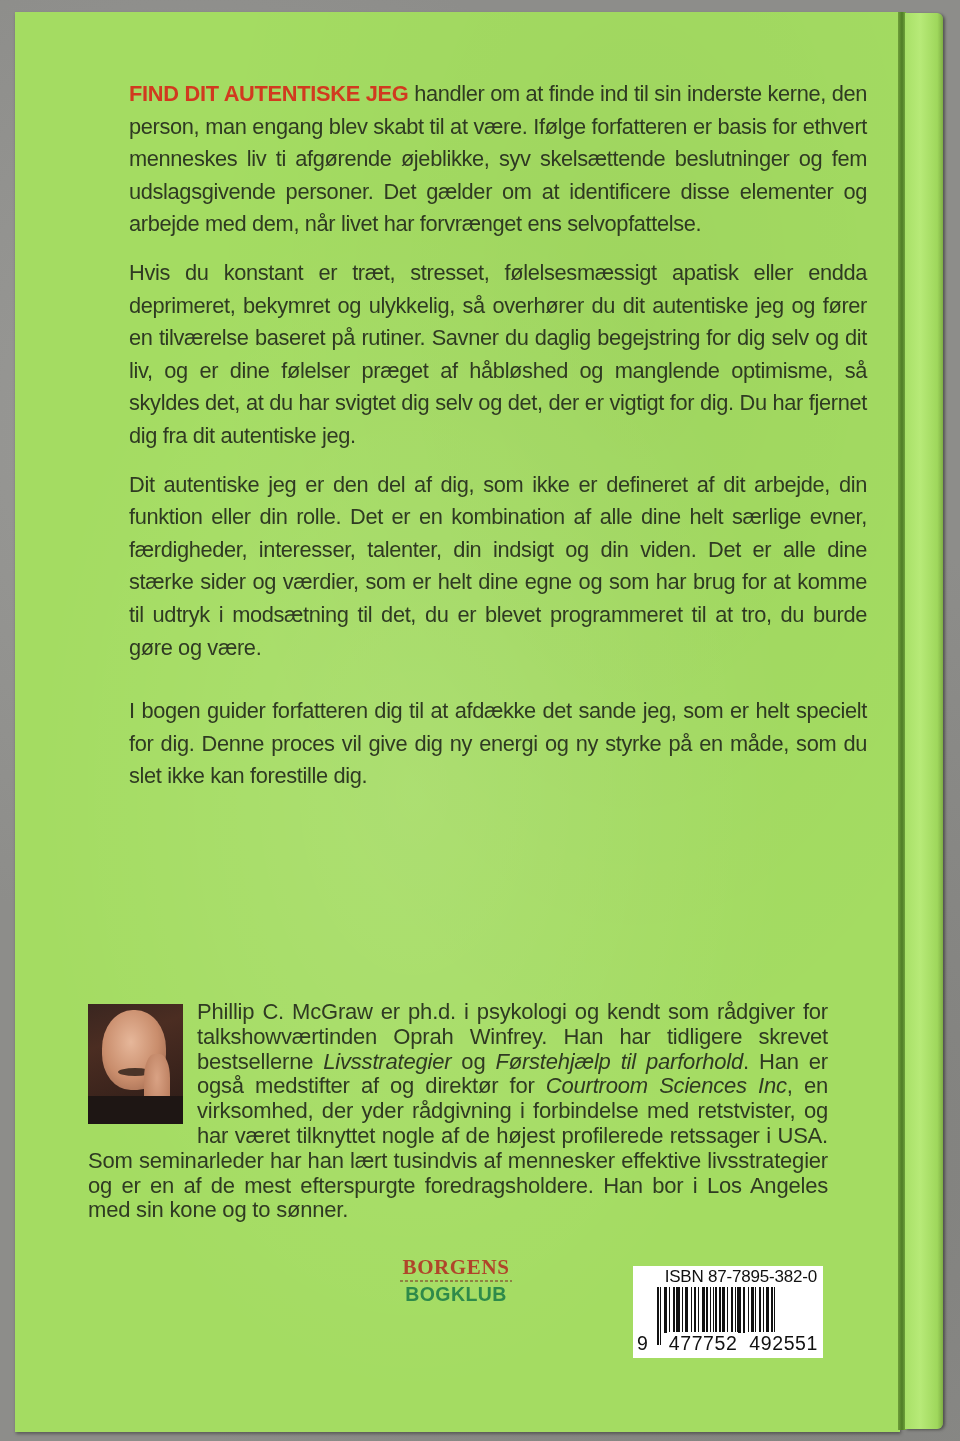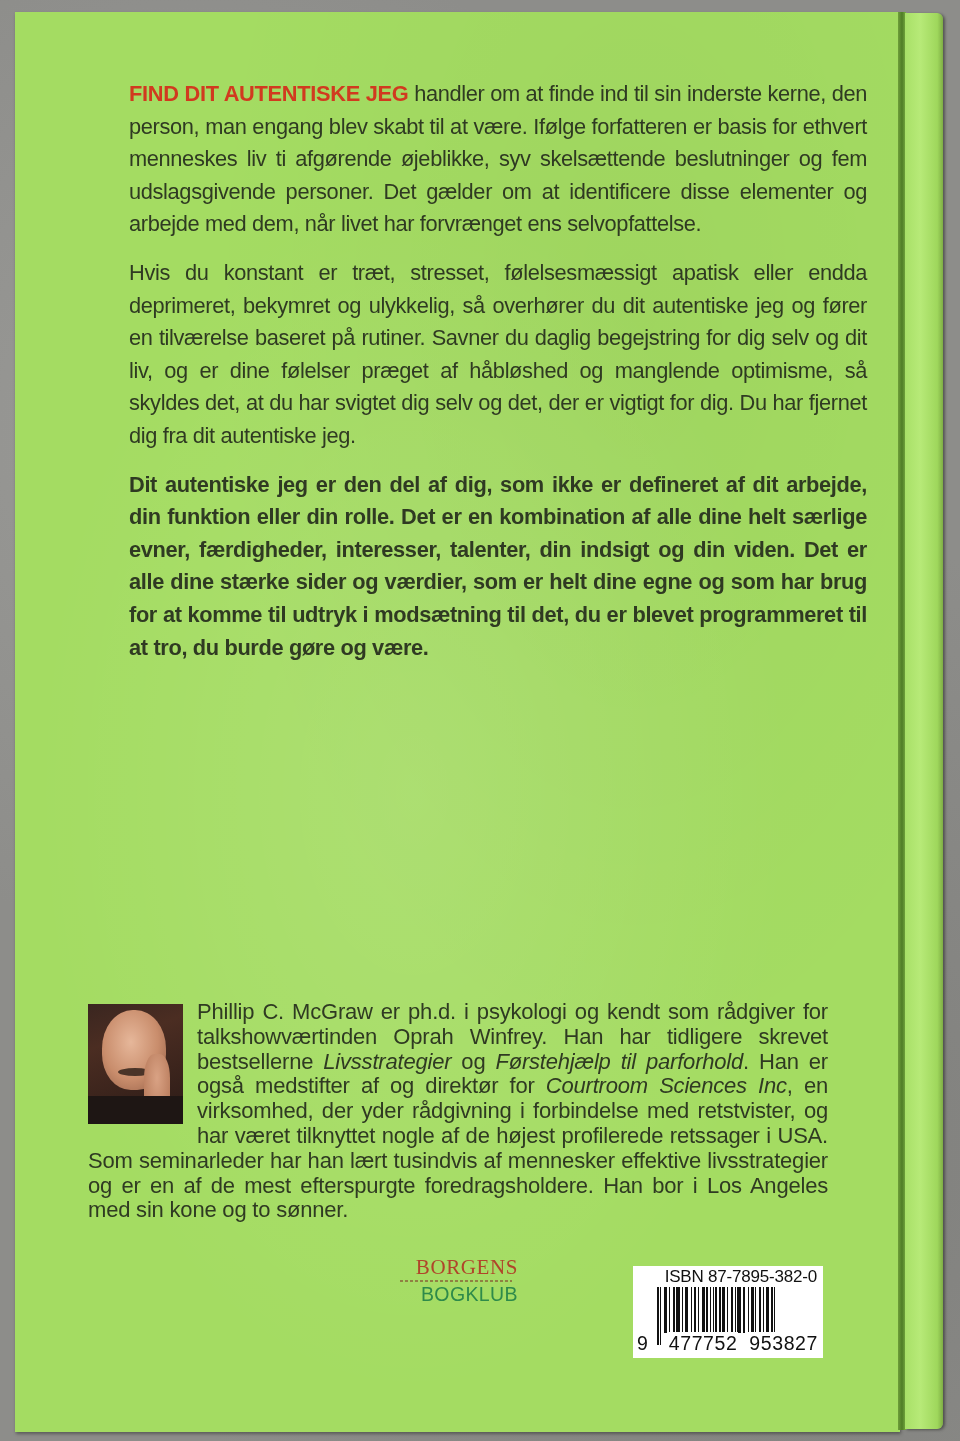--- a/index.html
+++ b/index.html
@@ -45,21 +45,21 @@
     left: 92px; top: 78px;
     width: 738px;
     color: #2f3a22;
     font-family: "Liberation Sans", sans-serif;
     font-size: 21.8px;
     line-height: 32.6px;
     letter-spacing: -0.35px;
     margin-left: 37px;
   }
   .para { margin-bottom: 16px; text-align: justify; }
-  .para.p3 { margin-bottom: 31px; font-weight: bold; }
+  .para.p3 { margin-bottom: 31px; }
   .para.p4 { margin-bottom: 0; }
   .para.p5 { text-indent: 26px; }
   .headline {
     color: #d13a1f;
     font-weight: bold;
     letter-spacing: -0.3px;
   }
   .author {
     position: absolute;
     left: 88px; top: 1000px;
@@ -100,21 +100,22 @@
   .photo .shirt {
     position: absolute; left: 0; top: 92px;
     width: 95px; height: 30px;
     background: #1e1614;
   }
   .author i { font-style: italic; }
   .publisher {
     position: absolute;
     left: 394px; top: 1256px;
     width: 124px;
-    text-align: right;
+    text-align: center;
+    font-weight: bold;
   }
   .publisher .top {
     font-family: "Liberation Serif", serif;
     font-size: 21px;
     color: #b0452a;
     letter-spacing: 0.6px;
     line-height: 22px;
   }
   .publisher .rule {
     height: 2px; margin: 2px 6px 1px;
@@ -173,20 +174,21 @@
 <div class="backdrop"></div>
 
 <div class="cover"></div>
 <div class="spine-groove"></div>
 <div class="spine"></div>
 
 <div class="content">
   <p class="para p1"><span class="headline">FIND DIT AUTENTISKE JEG</span><span> handler om at finde ind til sin inderste kerne, den person, man engang blev skabt til at være. Ifølge forfatteren er basis for ethvert menneskes liv ti afgørende øjeblikke, syv skelsættende beslutninger og fem udslagsgivende personer. Det gælder om at identificere disse elementer og arbejde med dem, når livet har forvrænget ens selvopfattelse.</span></p>
   <p class="para p2">Hvis du konstant er træt, stresset, følelsesmæssigt apatisk eller endda deprimeret, bekymret og ulykkelig, så overhører du dit autentiske jeg og fører en tilværelse baseret på rutiner. Savner du daglig begejstring for dig selv og dit liv, og er dine følelser præget af håbløshed og manglende optimisme, så skyldes det, at du har svigtet dig selv og det, der er vigtigt for dig. Du har fjernet dig fra dit autentiske jeg.</p>
   <p class="para p3">Dit autentiske jeg er den del af dig, som ikke er defineret af dit arbejde, din funktion eller din rolle. Det er en kombination af alle dine helt særlige evner, færdigheder, interesser, talenter, din indsigt og din viden. Det er alle dine stærke sider og værdier, som er helt dine egne og som har brug for at komme til udtryk i modsætning til det, du er blevet programmeret til at tro, du burde gøre og være.</p>
+  <p class="para p4">I bogen guider forfatteren dig til at afdække det sande jeg, som er helt specielt for dig. Denne proces vil give dig ny energi og ny styrke på en måde, som du slet ikke kan forestille dig.</p>
 </div>
 
 <div class="author">
   <div class="photo" title="Author portrait: Phillip C. McGraw">
     <div class="face"></div>
     <div class="mustache"></div>
     <div class="hand"></div>
     <div class="shirt"></div>
   </div>
   <span>Phillip C. McGraw er ph.d. i psykologi og kendt som rådgiver for talkshowværtinden Oprah Winfrey. Han har tidligere skrevet bestsellerne </span><i>Livsstrategier</i><span> og </span><i>Førstehjælp til parforhold</i><span>. Han er også medstifter af og direktør for </span><i>Courtroom Sciences Inc</i><span>, en virksomhed, der yder rådgivning i forbindelse med retstvister, og har været tilknyttet nogle af de højest profilerede retssager i USA. Som seminarleder har han lært tusindvis af mennesker effektive livsstrategier og er en af de mest efterspurgte foredragsholdere. Han bor i Los Angeles med sin kone og to sønner.</span>
@@ -259,15 +261,15 @@
       <span class="s" style="width:2px"></span>
       <span style="width:3px"></span>
       <span class="s" style="width:2px"></span>
     <span class="g" style="width:2px"></span>
       <span class="s" style="width:1px"></span>
       <span class="g" style="width:1px"></span>
   </div>
   <div class="isbn-bottom">
     <span class="lead">9</span>
     <span class="grp">477752</span>
-    <span class="grp">953827</span>
+    <span class="grp">492551</span>
   </div>
 </div>
 
 </body></html>

